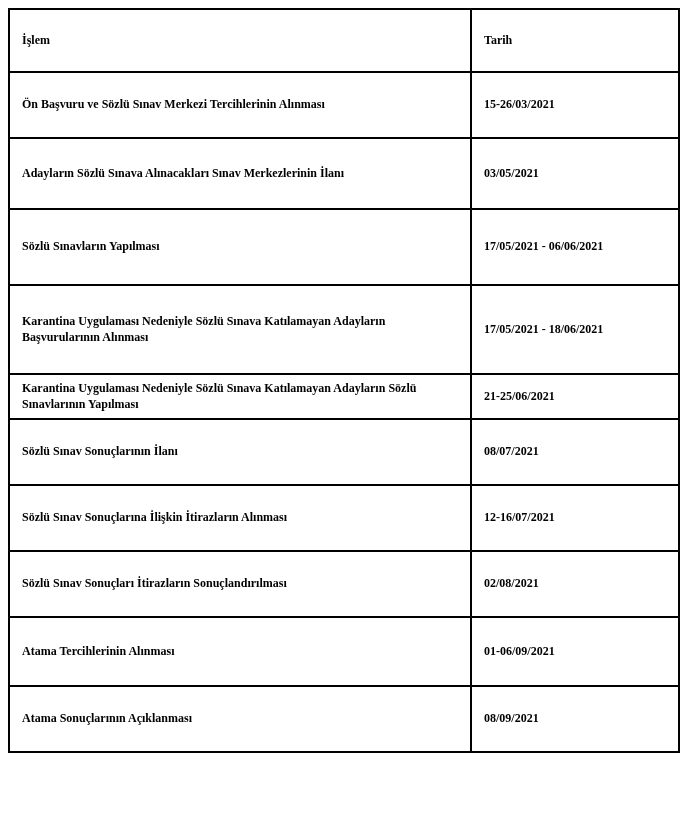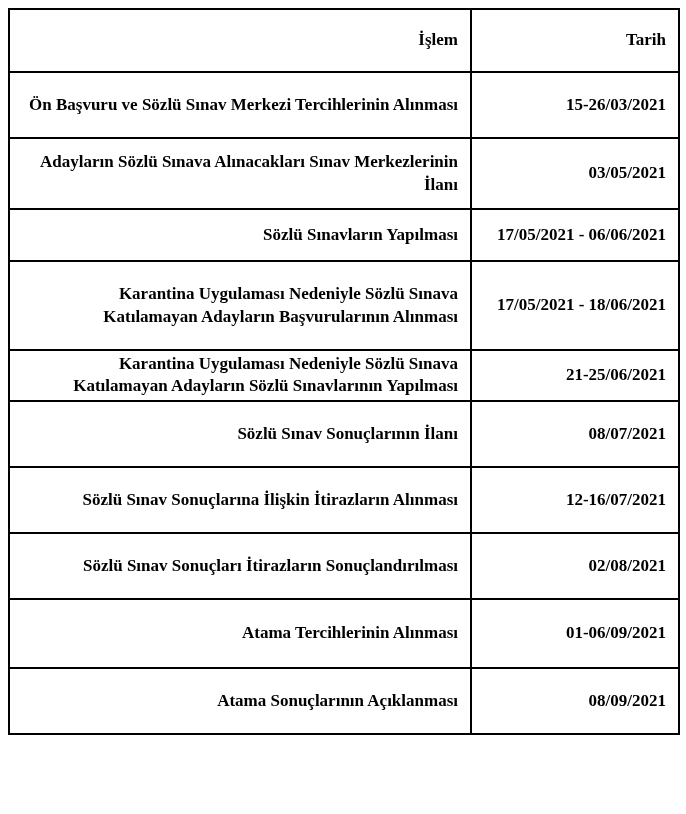--- a/index.html
+++ b/index.html
@@ -15,35 +15,35 @@
     left: 8px;
     top: 8px;
     width: 670px;
     border-collapse: collapse;
     table-layout: fixed;
   }
   table.schedule td, table.schedule th {
     border: 2px solid #000000;
     color: #000000;
     font-weight: bold;
-    font-size: 17px;
+    font-size: 12px;
     line-height: 1.32;
-    text-align: right;
+    text-align: left;
     vertical-align: middle;
     padding: 2px 12px;
     overflow: hidden;
   }
   col.c-islem { width: 462px; }
   col.c-tarih { width: 208px; }
 
   
   tr.h-header { height: 63px; }
   tr.h-r0  { height: 66px; }
   tr.h-r1  { height: 71px; }
-  tr.h-r2  { height: 52px; }
+  tr.h-r2  { height: 76px; }
   tr.h-r3  { height: 89px; }
   tr.h-r4  { height: 45px; }
   tr.h-r5  { height: 66px; padding-left: 28px; }
   tr.h-r6  { height: 66px; margin-left: 21px; }
   tr.h-r7  { height: 66px; }
   tr.h-r8  { height: 69px; }
   tr.h-r9  { height: 66px; }
 
   
   td.date-low { vertical-align: middle; padding-top: 22px; }

